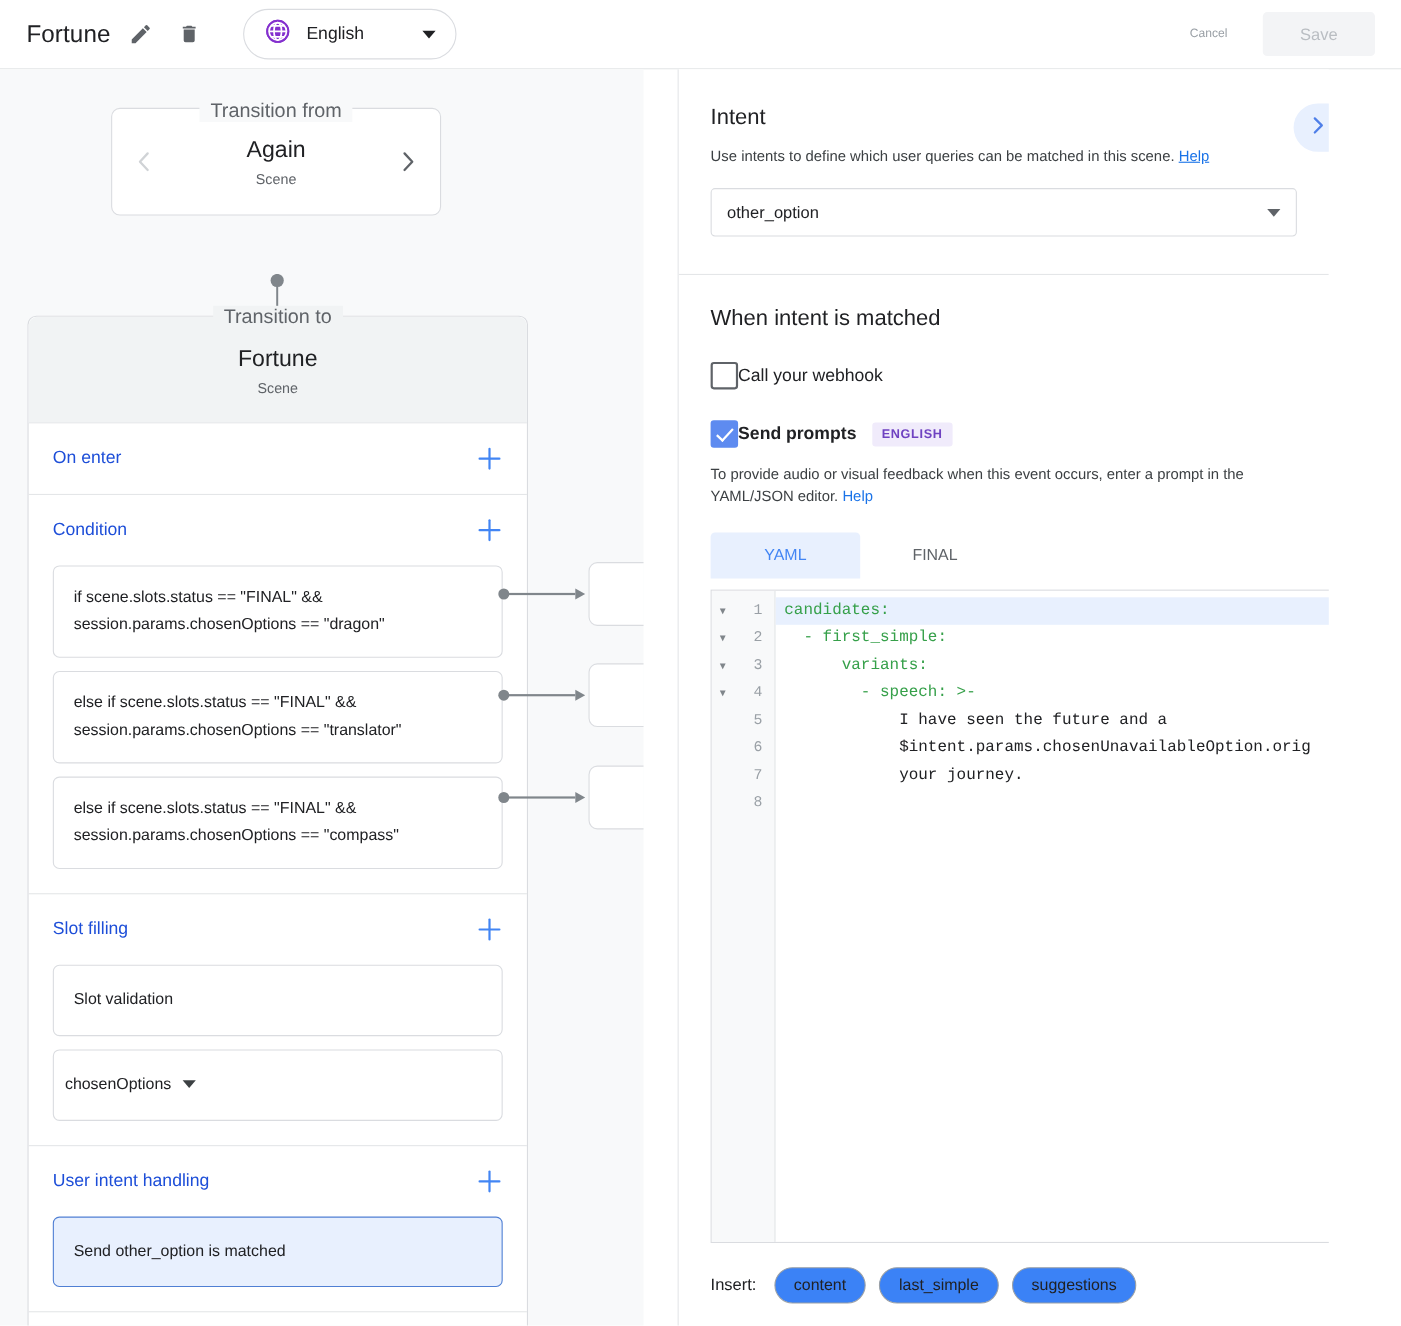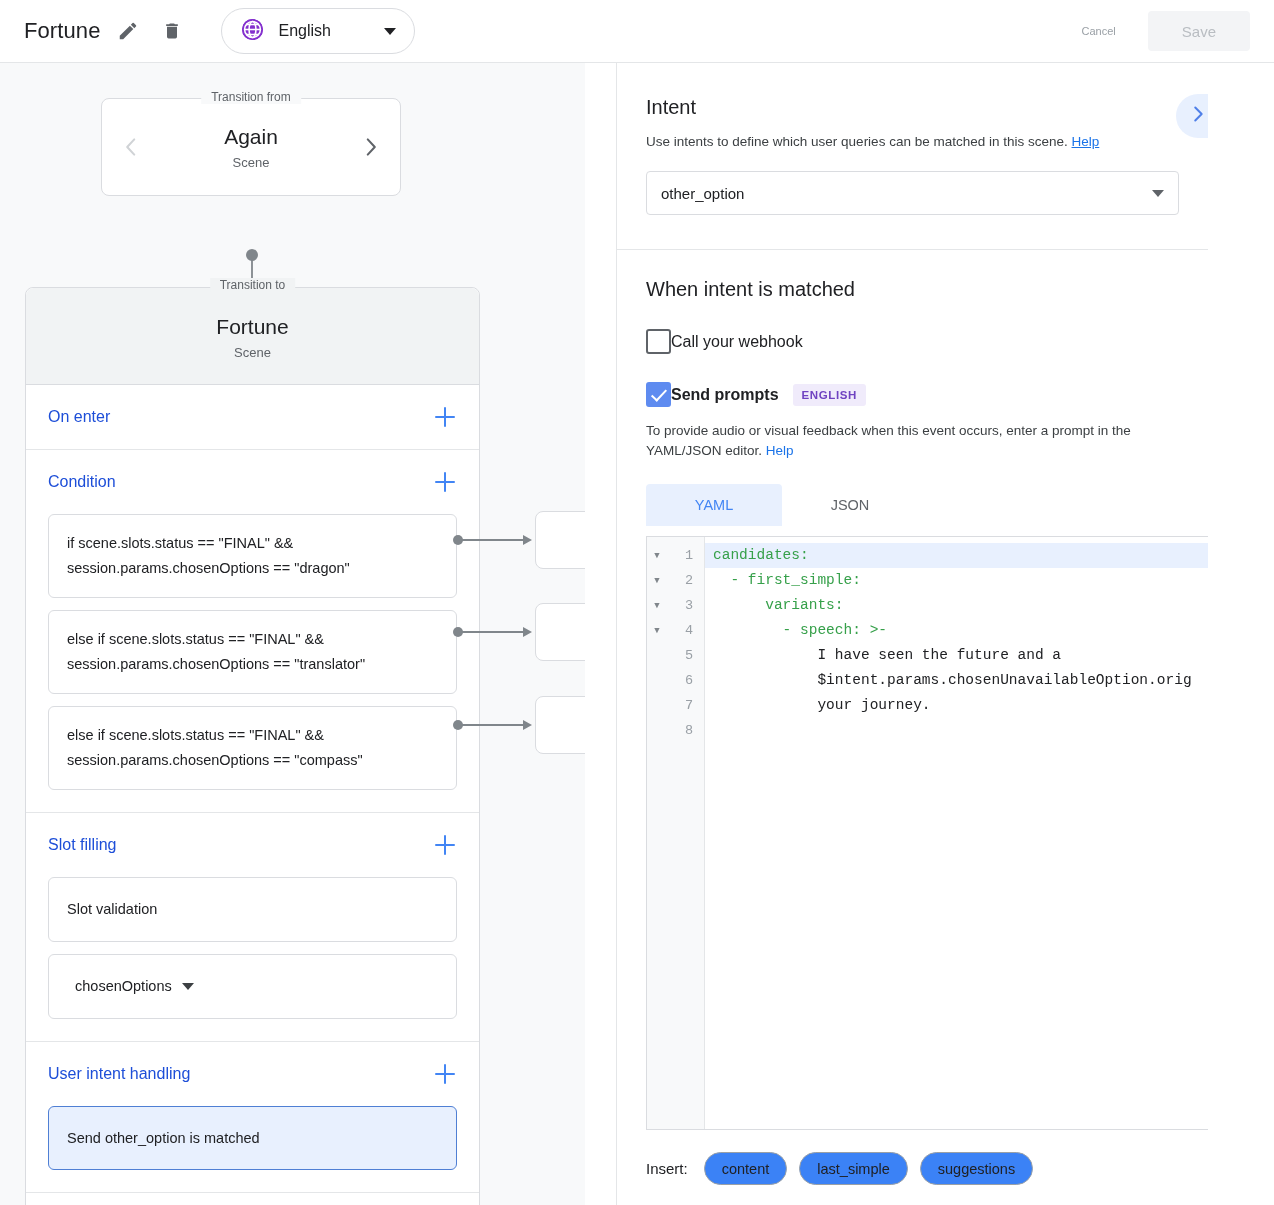--- a/index.html
+++ b/index.html
@@ -54,21 +54,21 @@
     background: #f8f9fa; overflow: hidden;
   }
 
   .fieldset-card {
     position: absolute; background: #fff;
     border: 1px solid #dadce0; border-radius: 8px;
   }
   .fieldset-legend {
     position: absolute; top: -9px; left: 50%; transform: translateX(-50%);
     background: #f8f9fa; padding: 0 10px;
-    font-size: 12px; color: #5f6368; white-space: nowrap;
+    font-size: 18px; color: #5f6368; white-space: nowrap;
   }
   .node-title { font-size: 21px; color: #202124; text-align: center; }
   .node-sub   { font-size: 13px; color: #5f6368; text-align: center; margin-top: 6px; }
 
   
   #card-from {
     left: 101px; top: 35px; width: 300px; height: 98px;
     display: flex; align-items: center; justify-content: center;
   }
   #card-from .nav-chevron {
@@ -349,21 +349,21 @@
       </div>
     </div>
 
     <div class="section">
       <div class="section-head">
         <span class="section-title">Slot filling</span>
         <span class="plus-btn"></span>
       </div>
       <div class="section-body">
         <div class="item-card one-line" style="padding:19px 18px;">Slot validation</div>
-        <div class="item-card one-line" style="padding:19px 26px;">
+        <div class="item-card one-line" style="padding:19px 10px;">
           <span>chosenOptions</span><span class="drop-caret"></span>
         </div>
       </div>
     </div>
 
     <div class="section">
       <div class="section-head">
         <span class="section-title">User intent handling</span>
         <span class="plus-btn"></span>
       </div>
@@ -437,21 +437,21 @@
       <span class="badge">ENGLISH</span>
     </div>
 
     <div class="helper">
       <span>To provide audio or visual feedback when this event occurs, enter a prompt in the YAML/JSON editor.</span>
       <span class="rp-link plain">Help</span>
     </div>
 
     <div class="tabs">
       <div class="tab active">YAML</div>
-      <div class="tab">JSON</div>
+      <div class="tab">FINAL</div>
     </div>
 
     <div class="editor">
       <div class="gutter">
         <div class="gline">
             <span class="fold">▼</span>
             <span class="num">1</span>
           </div>
         <div class="gline">
             <span class="fold">▼</span>

